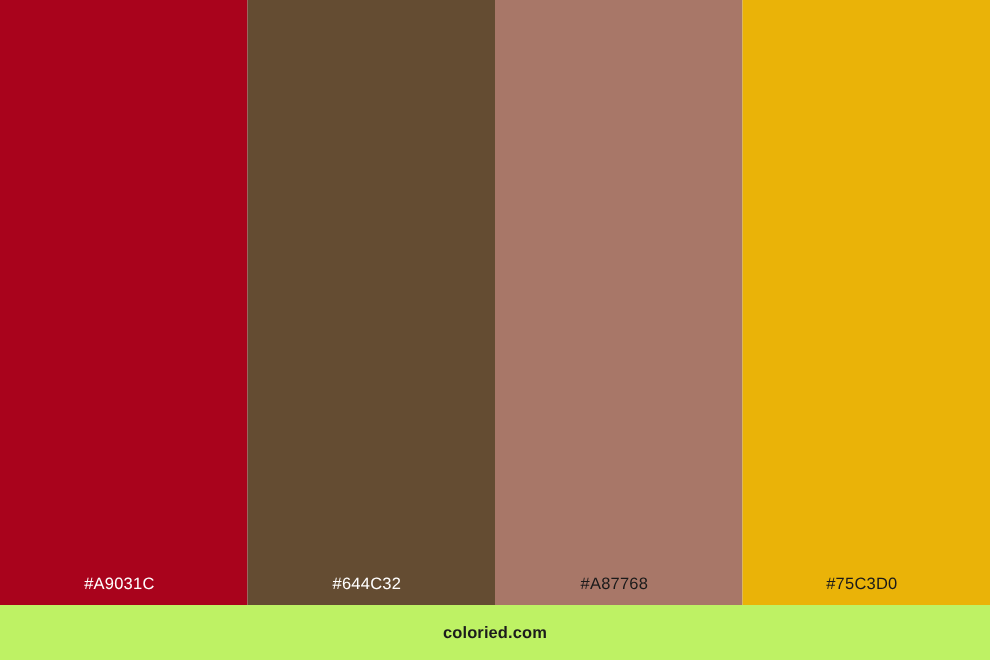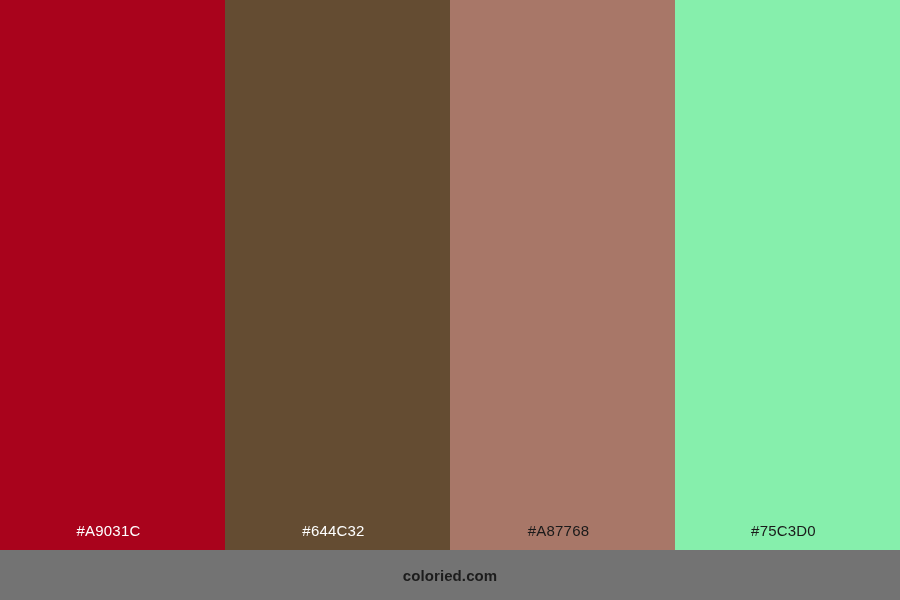--- a/index.html
+++ b/index.html
@@ -58,21 +58,21 @@
   .swatch-label.light-text { color: #ffffff; }
   .swatch-label.dark-text  { color: #1a1a1a; }
 
   
   #footer {
     position: absolute;
     left: 0;
     top: 550px;
     width: 900px;
     height: 50px;
-    background: #737373;
+    background: #bef264;
     display: flex;
     align-items: center;
     justify-content: center;
   }
 
   #footer-brand {
     font-family: "Liberation Sans", sans-serif;
     font-size: 15px;
     font-weight: bold;
     color: #1c1c1c;
@@ -92,21 +92,21 @@
     </div>
 
     <div class="swatch" style="background-color: rgb(100, 76, 50); padding-left: 8px;">
       <div class="swatch-label light-text">#644C32</div>
     </div>
 
     <div class="swatch" style="background-color: rgb(168, 119, 104);">
       <div class="swatch-label dark-text">#A87768</div>
     </div>
 
-    <div class="swatch" style="background-color: #86efac; padding-left: 21px;">
+    <div class="swatch" style="background-color: #eab308; padding-left: 21px;">
       <div class="swatch-label dark-text">#75C3D0</div>
     </div>
 
 
   </div>
 
   <div id="footer">
     <span id="footer-brand">coloried.com</span>
   </div>
 

